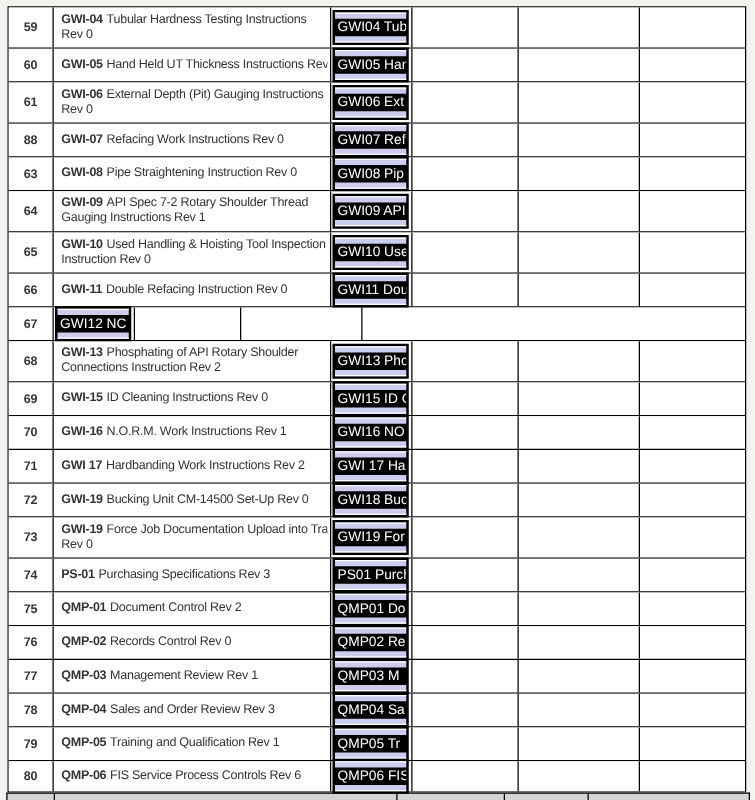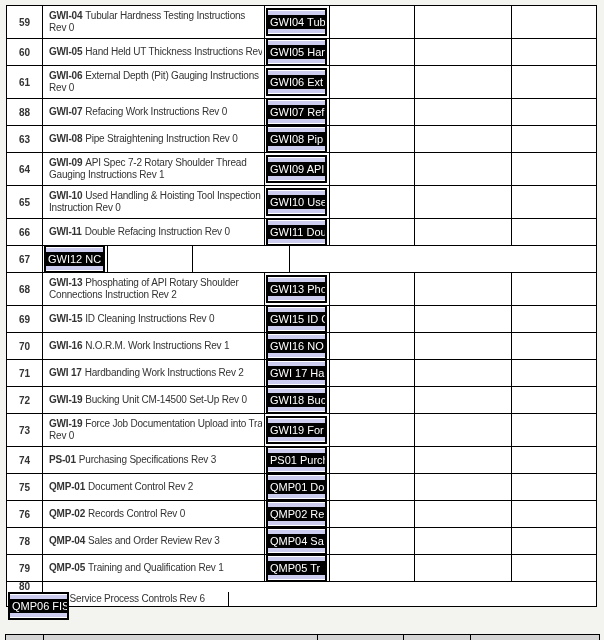--- a/index.html
+++ b/index.html
@@ -14,21 +14,21 @@
     position:absolute;left:6px;top:5px;width:591px;
     border:1px solid var(--grid-border,#000);
     background:#fff;box-sizing:border-box;
   }
   .row{
     display:flex;height:27px;box-sizing:border-box;
     border-bottom:1px solid var(--grid-border,#000);
     background:#fff;
   }
   .row.tall{height:33px;}
-  .row.last{height:24px;border-bottom:none;flex-direction:column;}
+  .row.last{height:24px;border-bottom:none;}
   .cell{
     box-sizing:border-box;border-right:1px solid var(--grid-border,#000);
     overflow:hidden;display:flex;align-items:center;
   }
   .cell:last-child{border-right:none;}
   .cell.num{width:36px;justify-content:center;font-weight:bold;font-size:10px;}
   .cell.desc{width:222px;padding:2px 2px 2px 6px;font-size:10px;letter-spacing:-0.2px;line-height:12px;}
   .desc-inner{width:100%;}
   .desc-line{white-space:nowrap;overflow:hidden;}
   .desc-line b{margin-right:3px;}
@@ -452,20 +452,41 @@
         <div class="ole-bar top"></div>
         <div class="ole-label">QMP02 Re</div>
         <div class="ole-bar bottom"></div>
       </div>
     </div>
     <div class="cell c4"></div>
     <div class="cell c5"></div>
     <div class="cell c6"></div>
   </div>
 
+  <div class="row">
+    <div class="cell num">77</div>
+    <div class="cell desc">
+      <div class="desc-inner">
+        <div class="desc-line l1">
+          <b>QMP-03</b><span>Management Review Rev 1</span>
+        </div>
+
+      </div>
+    </div>
+    <div class="cell obj">
+      <div class="ole-icon">
+        <div class="ole-bar top"></div>
+        <div class="ole-label">QMP03 M</div>
+        <div class="ole-bar bottom"></div>
+      </div>
+    </div>
+    <div class="cell c4"></div>
+    <div class="cell c5"></div>
+    <div class="cell c6"></div>
+  </div>
 
   <div class="row">
     <div class="cell num">78</div>
     <div class="cell desc">
       <div class="desc-inner">
         <div class="desc-line l1">
           <b>QMP-04</b><span>Sales and Order Review Rev 3</span>
         </div>
 
       </div>

